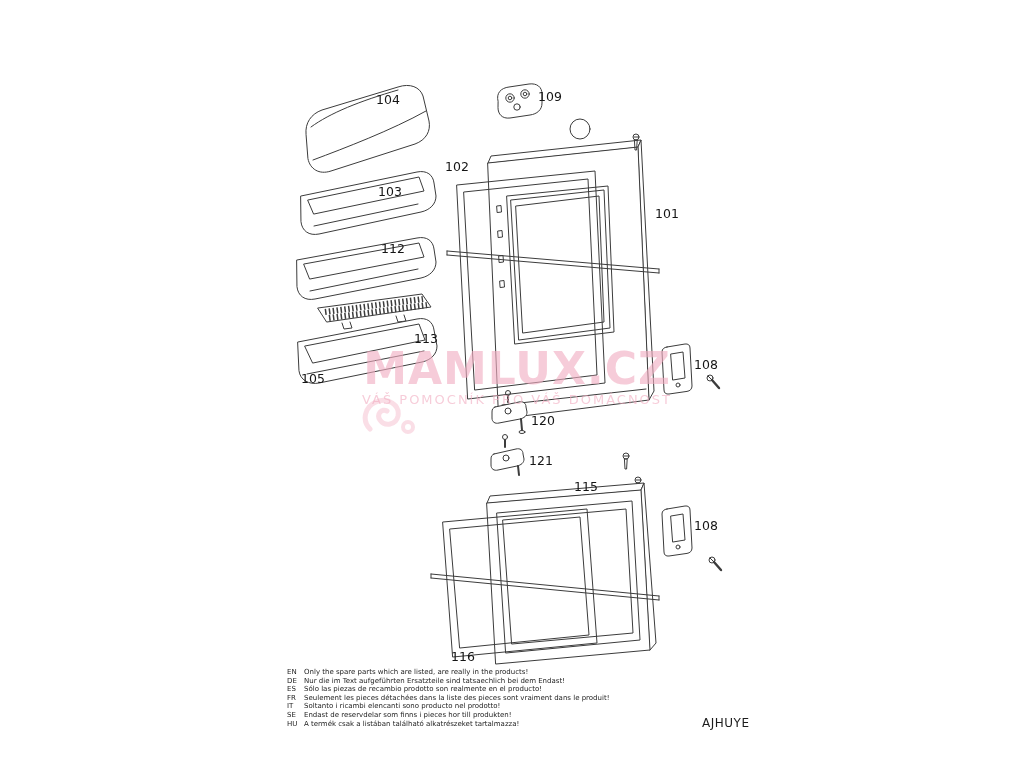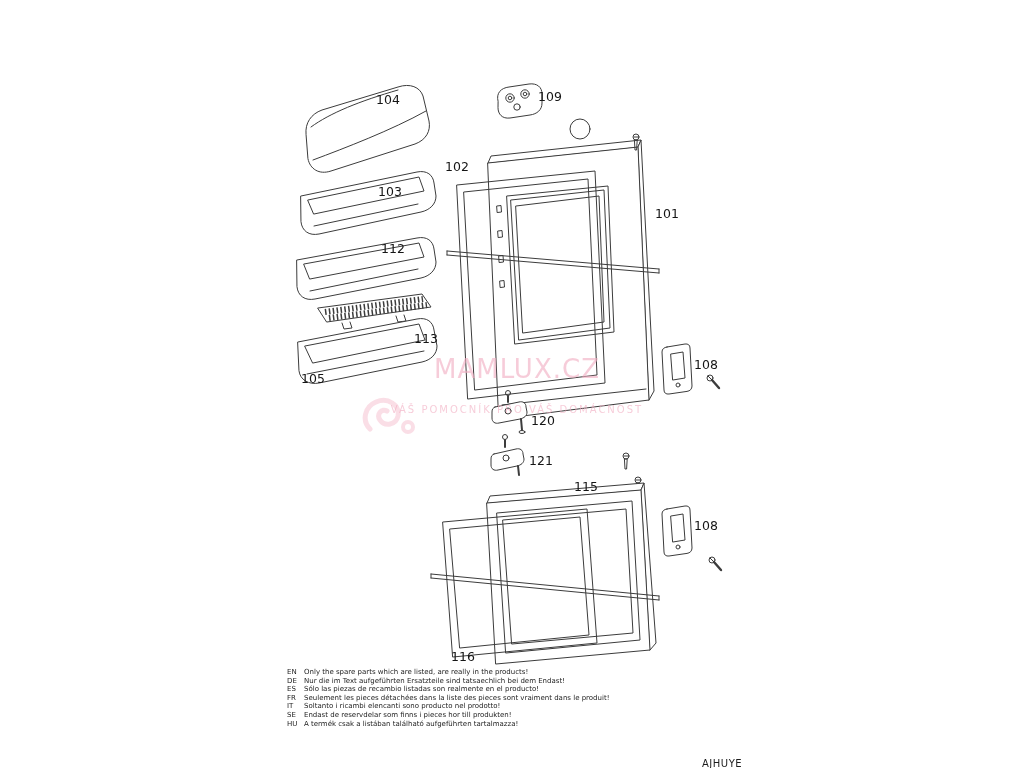--- a/index.html
+++ b/index.html
@@ -6,28 +6,28 @@
   #page{position:relative;width:1024px;height:768px;background:#ffffff;overflow:hidden;
         font-family:"DejaVu Sans",sans-serif;}
   svg{position:absolute;left:0;top:0;}
   svg path, svg line, svg circle, svg rect, svg ellipse{
     stroke:#3c3c3c;fill:none;stroke-width:1;stroke-linejoin:round;stroke-linecap:round;}
   svg .fw{fill:#ffffff;}
   svg .teeth{stroke-width:6;stroke-dasharray:1.5 2.4;stroke-linecap:butt;}
   svg text.plabel{font-family:"DejaVu Sans",sans-serif;font-size:12.5px;fill:#151515;stroke:none;}
   #watermark{position:absolute;left:352px;top:348px;width:330px;text-align:center;
              opacity:.62;pointer-events:none;}
-  #watermark .brand{font-size:26px;font-weight:normal;letter-spacing:1px;color:#f2aec2;
+  #watermark .brand{font-size:44px;font-weight:bold;letter-spacing:1px;color:#f2aec2;
                     line-height:42px;white-space:nowrap;}
-  #watermark .tagline{font-size:10px;letter-spacing:2px;color:#f2aec2;margin-top:14px;white-space:nowrap;}
+  #watermark .tagline{font-size:13px;letter-spacing:2px;color:#f2aec2;margin-top:2px;white-space:nowrap;}
   #wm-swirl{position:absolute;left:356px;top:383px;opacity:.5;pointer-events:none;}
   #footer{position:absolute;left:287px;top:668px;font-size:7px;line-height:8.6px;color:#1c1c1c;}
   #footer .fline{white-space:nowrap;}
   #footer .lang{display:inline-block;width:17px;}
-  #doc-code{position:absolute;left:702px;top:716px;font-size:10px;letter-spacing:.5px;color:#1c1c1c;margin-top:42px;}
+  #doc-code{position:absolute;left:702px;top:716px;font-size:12px;letter-spacing:.5px;color:#1c1c1c;}
 </style>
 </head>
 <body>
 
 <div id="page">
 
 <svg width="1024" height="768" viewBox="0 0 1024 768">
 
   <g>
     <path class="fw" d="M306,134 C305,123 311,114 322,110 L398,87 C410,83 420,87 423,96 L429,121 C431,131 426,140 415,144 L331,171 C319,175 310,169 308,159 Z"></path>
@@ -195,22 +195,22 @@
   <circle cx="52" cy="44" r="5" style="stroke:#f2aec2;stroke-width:4;fill:none;opacity:.8"></circle>
 </svg>
 <div id="watermark">
   <div class="brand">MAMLUX.CZ</div>
   <div class="tagline">VÁŠ POMOCNÍK PRO VÁŠ DOMÁCNOST</div>
 </div>
 
 <div id="footer">
   <div class="fline"><span class="lang">EN</span><span>Only the spare parts which are listed, are really in the products!</span></div>
   <div class="fline"><span class="lang">DE</span><span>Nur die im Text aufgeführten Ersatzteile sind tatsaechlich bei dem Endast!</span></div>
-  <div class="fline"><span class="lang">ES</span><span>Sólo las piezas de recambio  listadas son realmente en el producto!</span></div>
+  <div class="fline"><span class="lang">ES</span><span>Sólo las piezas de recambio  prodotto son realmente en el producto!</span></div>
   <div class="fline"><span class="lang">FR</span><span>Seulement les pieces détachées dans la liste des pieces sont vraiment dans le produit!</span></div>
   <div class="fline"><span class="lang">IT</span><span>Soltanto i ricambi elencanti sono producto nel prodotto!</span></div>
   <div class="fline"><span class="lang">SE</span><span>Endast de reservdelar som finns i pieces hor till produkten!</span></div>
-  <div class="fline"><span class="lang">HU</span><span>A termék csak a listában található aufgeführten tartalmazza!</span></div>
+  <div class="fline"><span class="lang">HU</span><span>A termék csak a listában található alkatrészeket tartalmazza!</span></div>
 </div>
 
 <div id="doc-code">AJHUYE</div>
 
 </div>
 
 </body></html>

